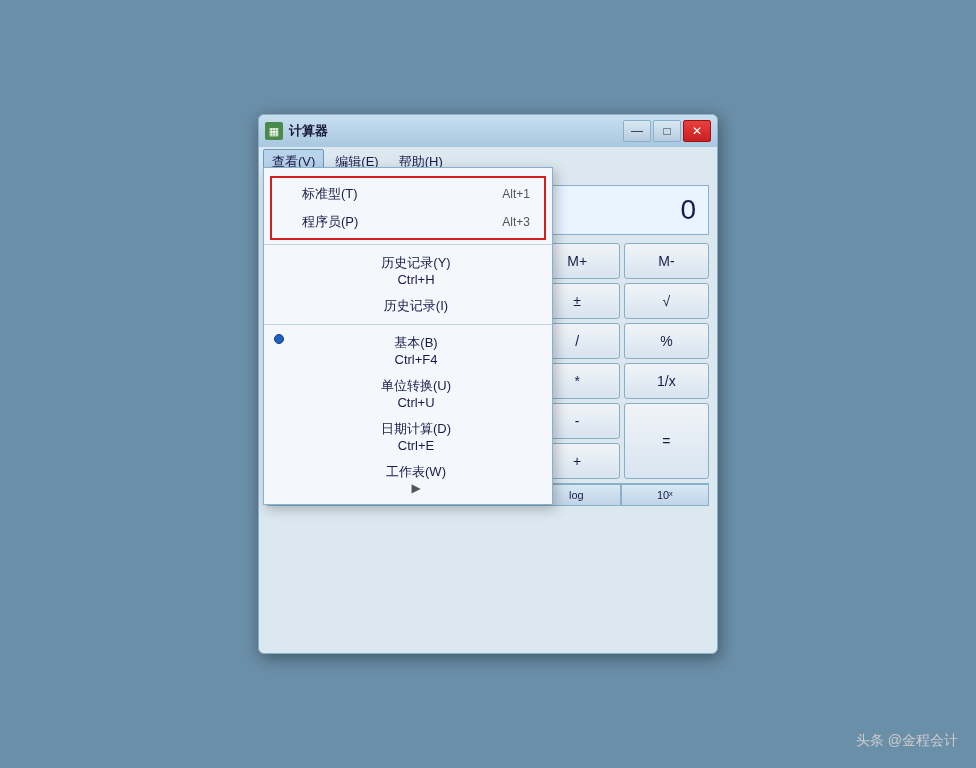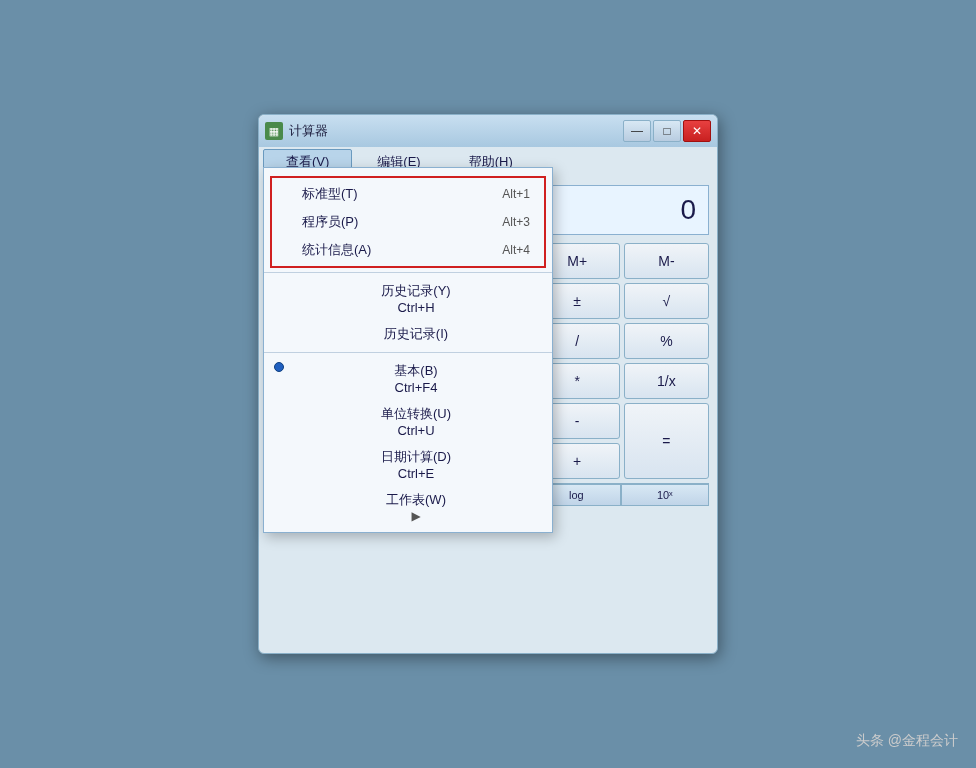--- a/index.html
+++ b/index.html
@@ -56,21 +56,21 @@
       align-items: center;
       justify-content: center;
       font-size: 11px;
       color: white;
       border-radius: 2px;
     }
 
     .title-text {
       font-size: 13px;
       color: #1a1a3a;
-      font-weight: normal;
+      font-weight: bold;
     }
 
     .title-buttons {
       display: flex;
       gap: 2px;
     }
 
     .title-btn {
       width: 28px;
       height: 22px;
@@ -92,21 +92,21 @@
     }
 
     .menu-bar {
       display: flex;
       padding: 2px 4px;
       gap: 2px;
       background: #dce8f0;
     }
 
     .menu-item {
-      padding: 3px 22px;
+      padding: 3px 8px;
       font-size: 13px;
       color: #1a1a4a;
       cursor: pointer;
       border: 1px solid transparent;
       border-radius: 2px;
     }
 
     .menu-item.active {
       background: #b8d4ea;
       border-color: #6a9abf;
@@ -307,24 +307,20 @@
 
         <div class="dropdown-section">
           <div class="dropdown-item">
             <span class="item-label">标准型(T)</span>
             <span class="shortcut">Alt+1</span>
           </div>
           <div class="dropdown-item">
             <span class="item-label">程序员(P)</span>
             <span class="shortcut">Alt+3</span>
           </div>
-          <div class="dropdown-item">
-            <span class="item-label">统计信息(A)</span>
-            <span class="shortcut">Alt+4</span>
-          </div>
         </div>
 
         <div class="dropdown-separator"></div>
 
         <div class="dropdown-item-outer">
           <span class="item-label">历史记录(Y)</span>
           <span class="shortcut">Ctrl+H</span>
         </div>
         <div class="dropdown-item-outer">
           <span class="item-label">历史记录(I)</span>

